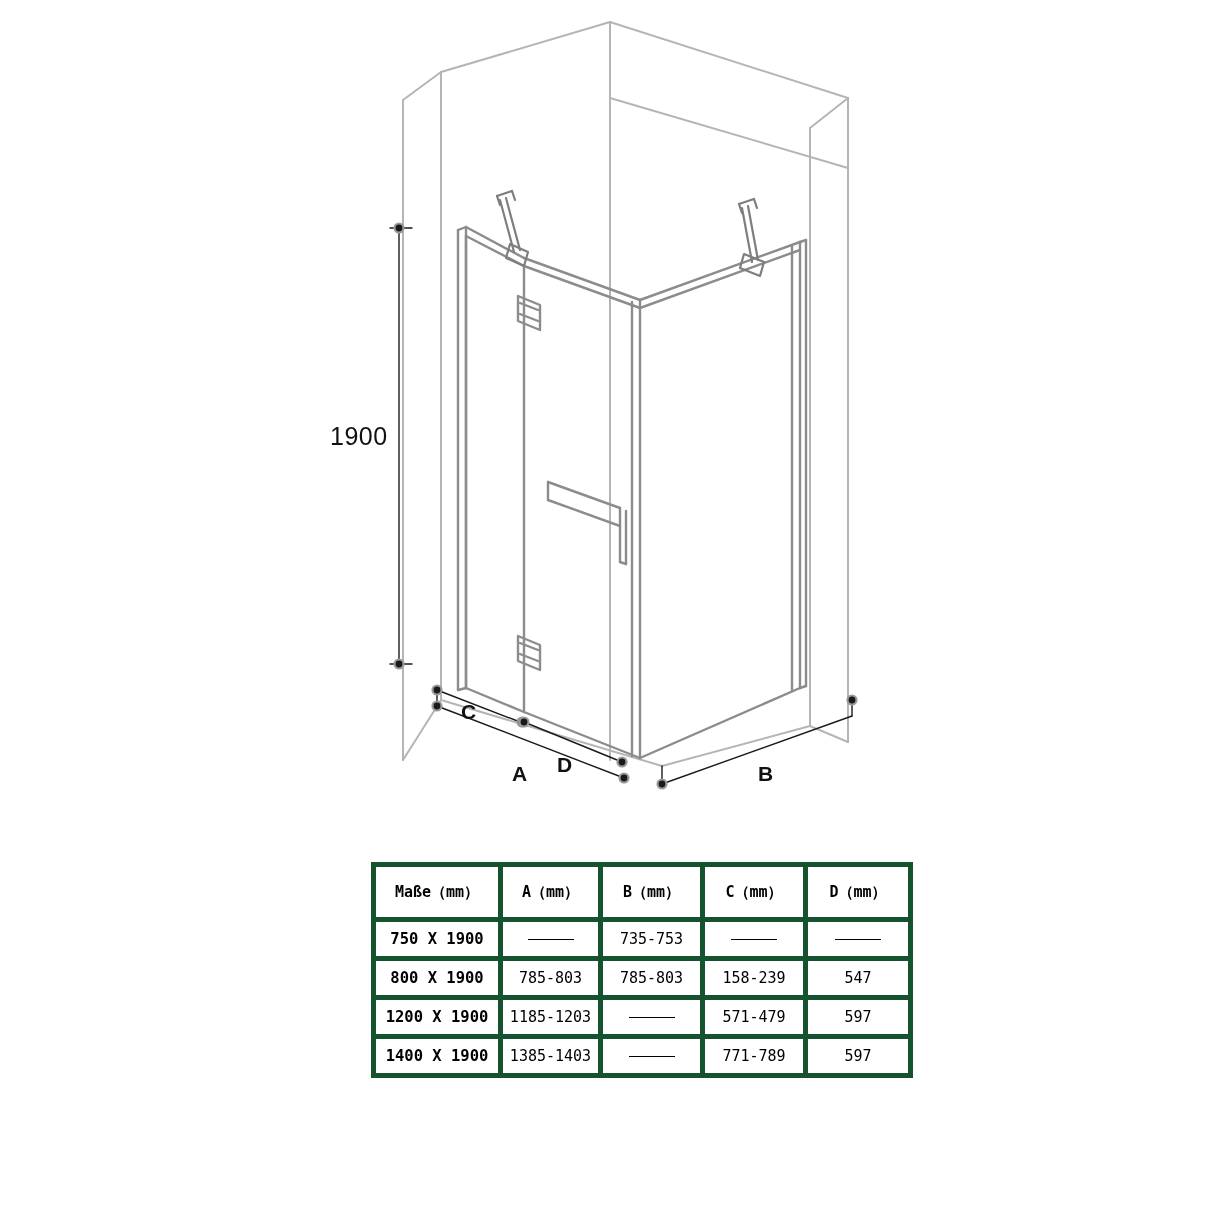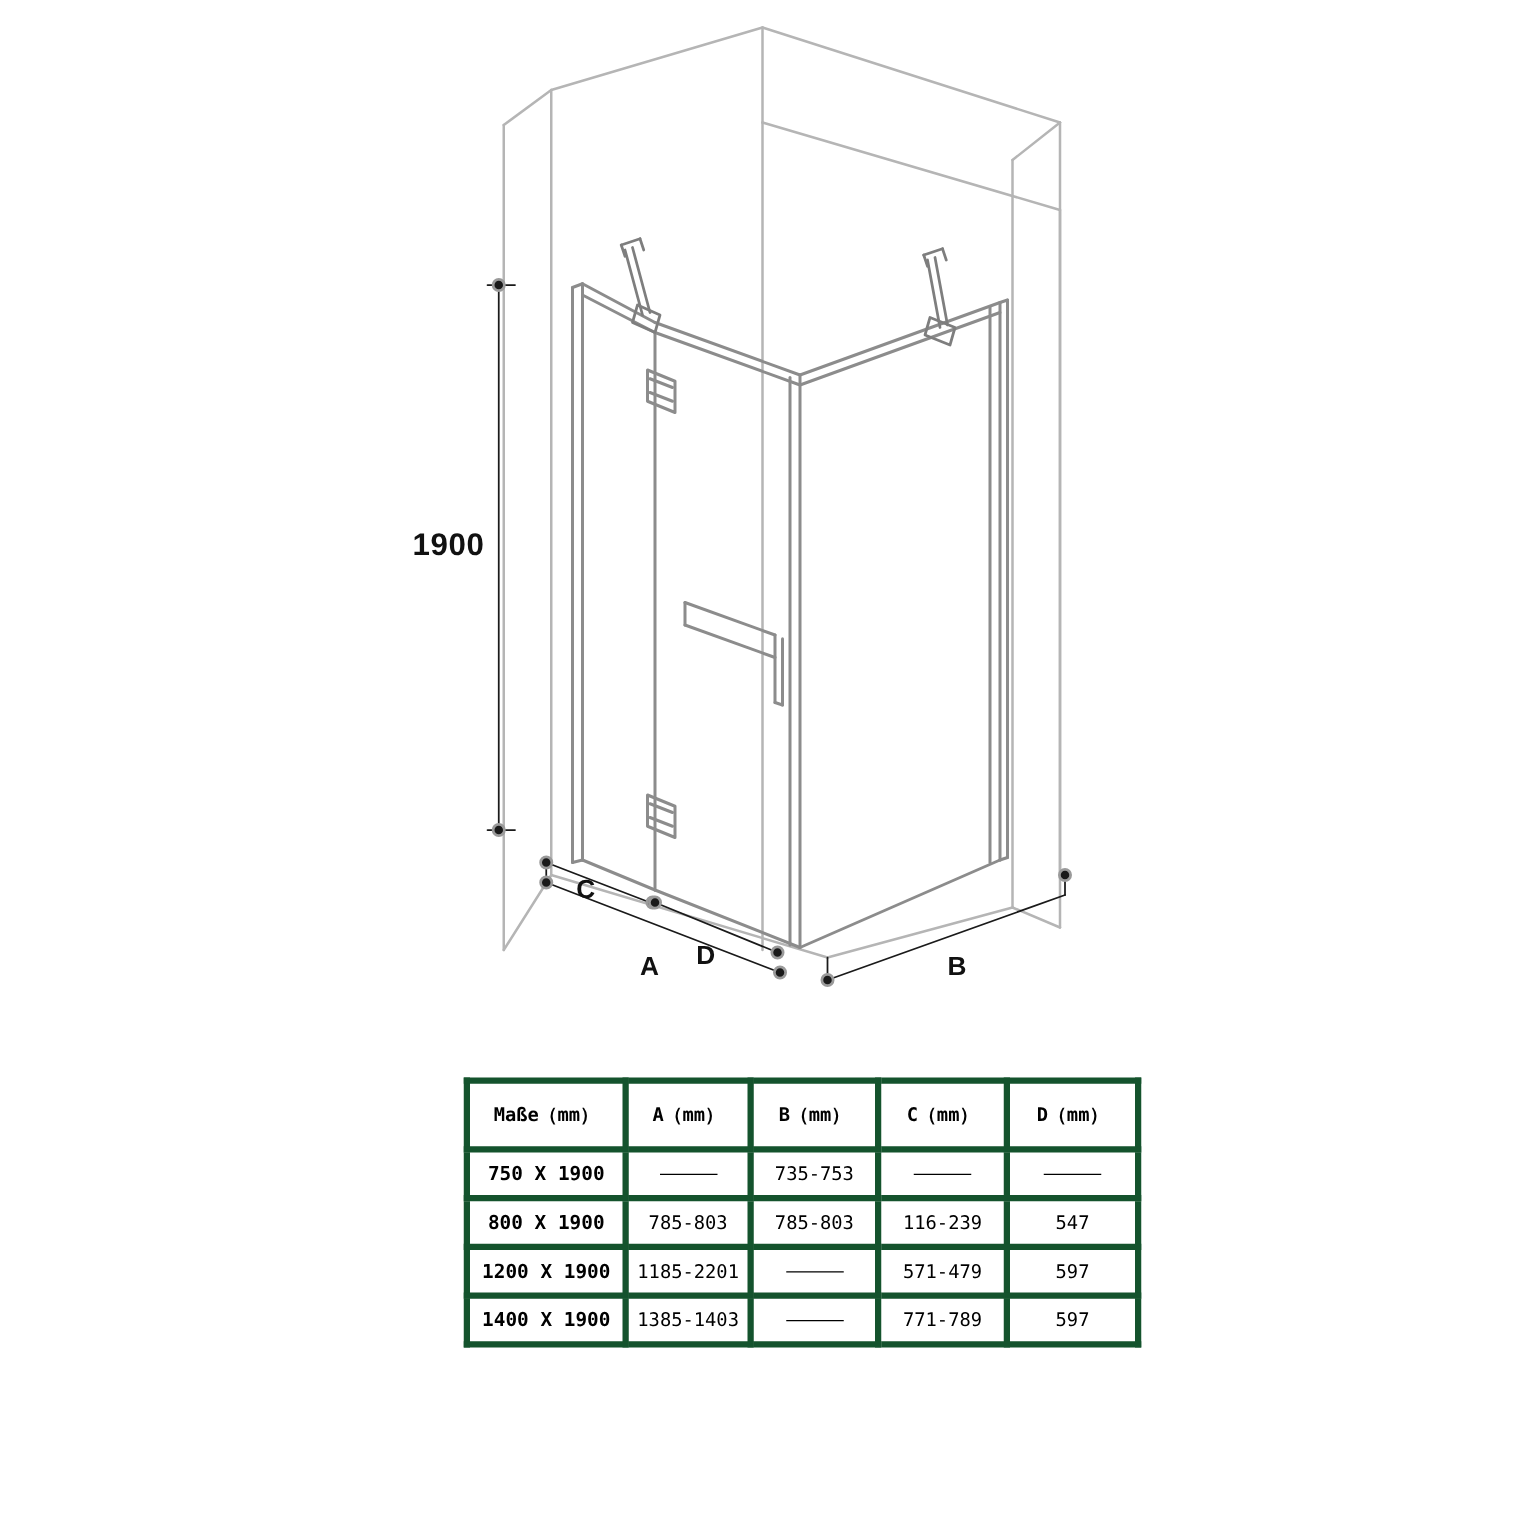--- a/index.html
+++ b/index.html
@@ -29,21 +29,21 @@
   .dim-label {
     position: absolute;
     font-family: "Liberation Sans", sans-serif;
     color: #111;
     white-space: nowrap;
   }
   .dim-1900 {
     left: 330px;
     top: 422px;
     font-size: 25px;
-    font-weight: bold;
+    font-weight: normal;
     letter-spacing: 0.5px;
   }
   .dim-A { left: 512px; top: 762px; font-size: 21px; font-weight: bold; }
   .dim-B { left: 758px; top: 762px; font-size: 21px; font-weight: bold; }
   .dim-C { left: 461px; top: 700px; font-size: 21px; font-weight: bold; }
   .dim-D { left: 557px; top: 753px; font-size: 21px; font-weight: bold; }
 
   
   .table-wrap {
     position: absolute;
@@ -245,26 +245,26 @@
             <td class="size">750 X 1900</td>
             <td><span class="dash"></span></td>
             <td>735-753</td>
             <td><span class="dash"></span></td>
             <td><span class="dash"></span></td>
           </tr>
           <tr>
             <td class="size">800 X 1900</td>
             <td>785-803</td>
             <td>785-803</td>
-            <td>116-239</td>
+            <td>158-239</td>
             <td>547</td>
           </tr>
           <tr>
             <td class="size">1200 X 1900</td>
-            <td>1185-2201</td>
+            <td>1185-1203</td>
             <td><span class="dash"></span></td>
             <td>571-479</td>
             <td>597</td>
           </tr>
           <tr>
             <td class="size">1400 X 1900</td>
             <td>1385-1403</td>
             <td><span class="dash"></span></td>
             <td>771-789</td>
             <td>597</td>

